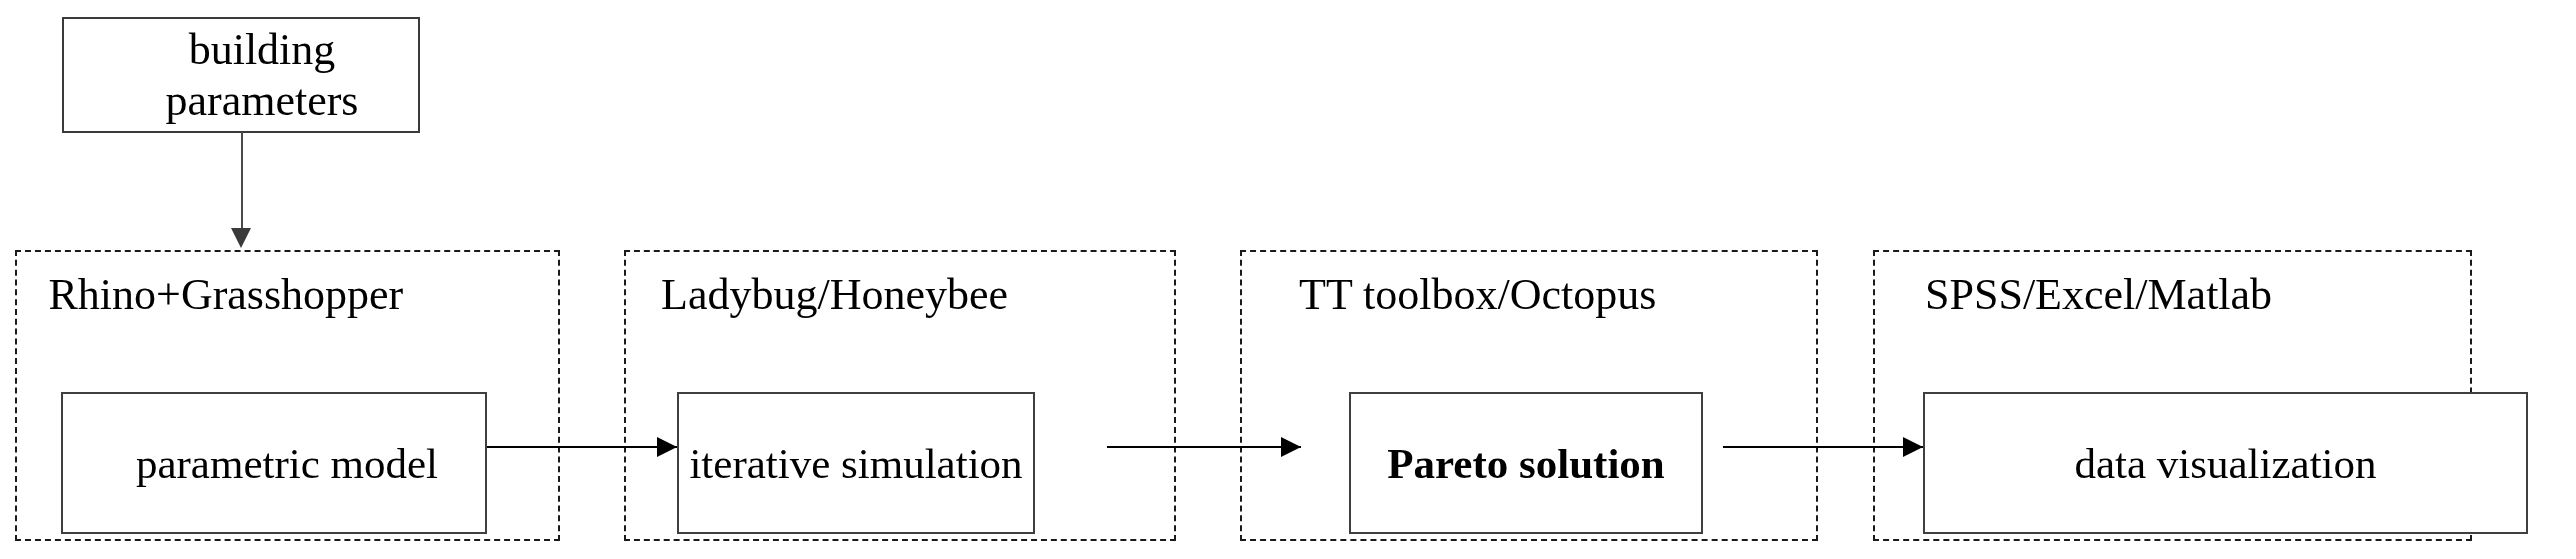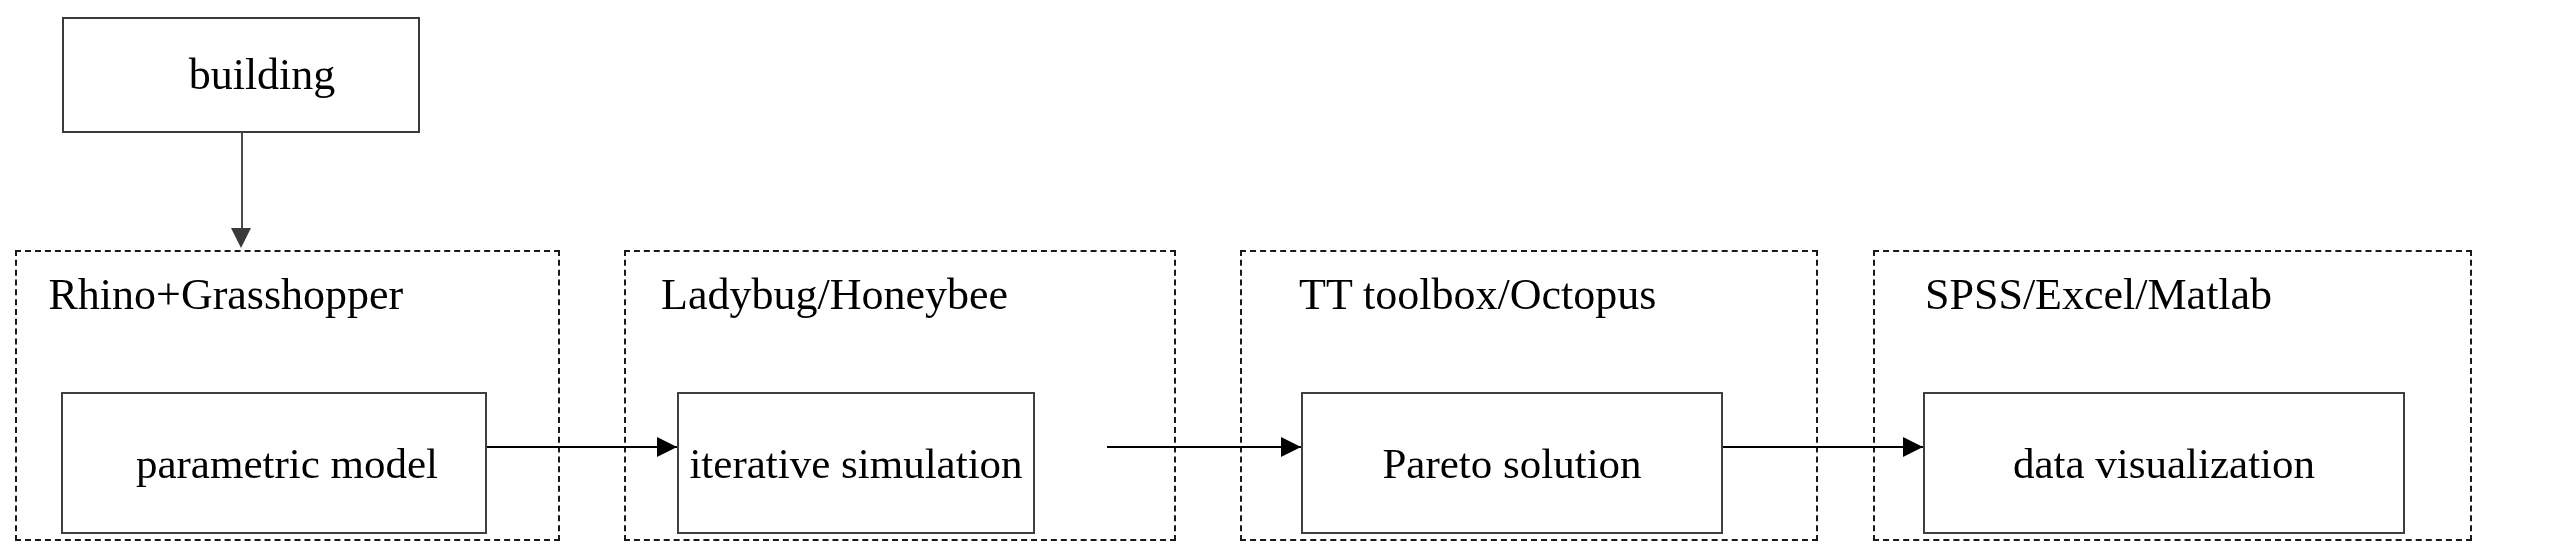--- a/index.html
+++ b/index.html
@@ -115,20 +115,21 @@
   }
 </style>
 </head>
 <body>
 
 <div id="canvas">
 
   <div class="solid-box" id="source-box">
     <span class="line-stack">
       <span>building</span>
+      <span>parameters</span>
     </span>
   </div>
 
   <div class="v-line" style="left:241px; top:132px; height:97px;"></div>
   <div class="arrow-head arrow-down" style="left:231px; top:228px;"></div>
 
   <div class="stage" id="stage-1" style="left:14.5px; width:545px;">
     <div class="stage-label" style="left:32px;">Rhino+Grasshopper</div>
   </div>
   <div class="proc-box" style="left:61px; width:426px;padding-left:26px;">
@@ -144,28 +145,28 @@
   <div class="proc-box" style="left:677px; width:358px;">
     <span>iterative simulation</span>
   </div>
 
   <div class="h-line" style="left:1107px; width:194px;"></div>
   <div class="arrow-head arrow-right" style="left:1281px; top:437px;"></div>
 
   <div class="stage" id="stage-3" style="left:1240px; width:578px;">
     <div class="stage-label" style="left:57px;">TT toolbox/Octopus</div>
   </div>
-  <div class="proc-box" style="left:1301px; width:422px;">
+  <div class="proc-box" style="left:1349px; width:354px;font-weight:bold;">
     <span>Pareto solution</span>
   </div>
 
   <div class="h-line" style="left:1723px; width:200px;"></div>
   <div class="arrow-head arrow-right" style="left:1903px; top:437px;"></div>
 
   <div class="stage" id="stage-4" style="left:1873px; width:599px;">
     <div class="stage-label" style="left:50px;">SPSS/Excel/Matlab</div>
   </div>
-  <div class="proc-box" style="left:1923px; width:482px;">
+  <div class="proc-box" style="left:1923px; width:605px;">
     <span>data visualization</span>
   </div>
 
 </div>
 
 
 </body></html>

